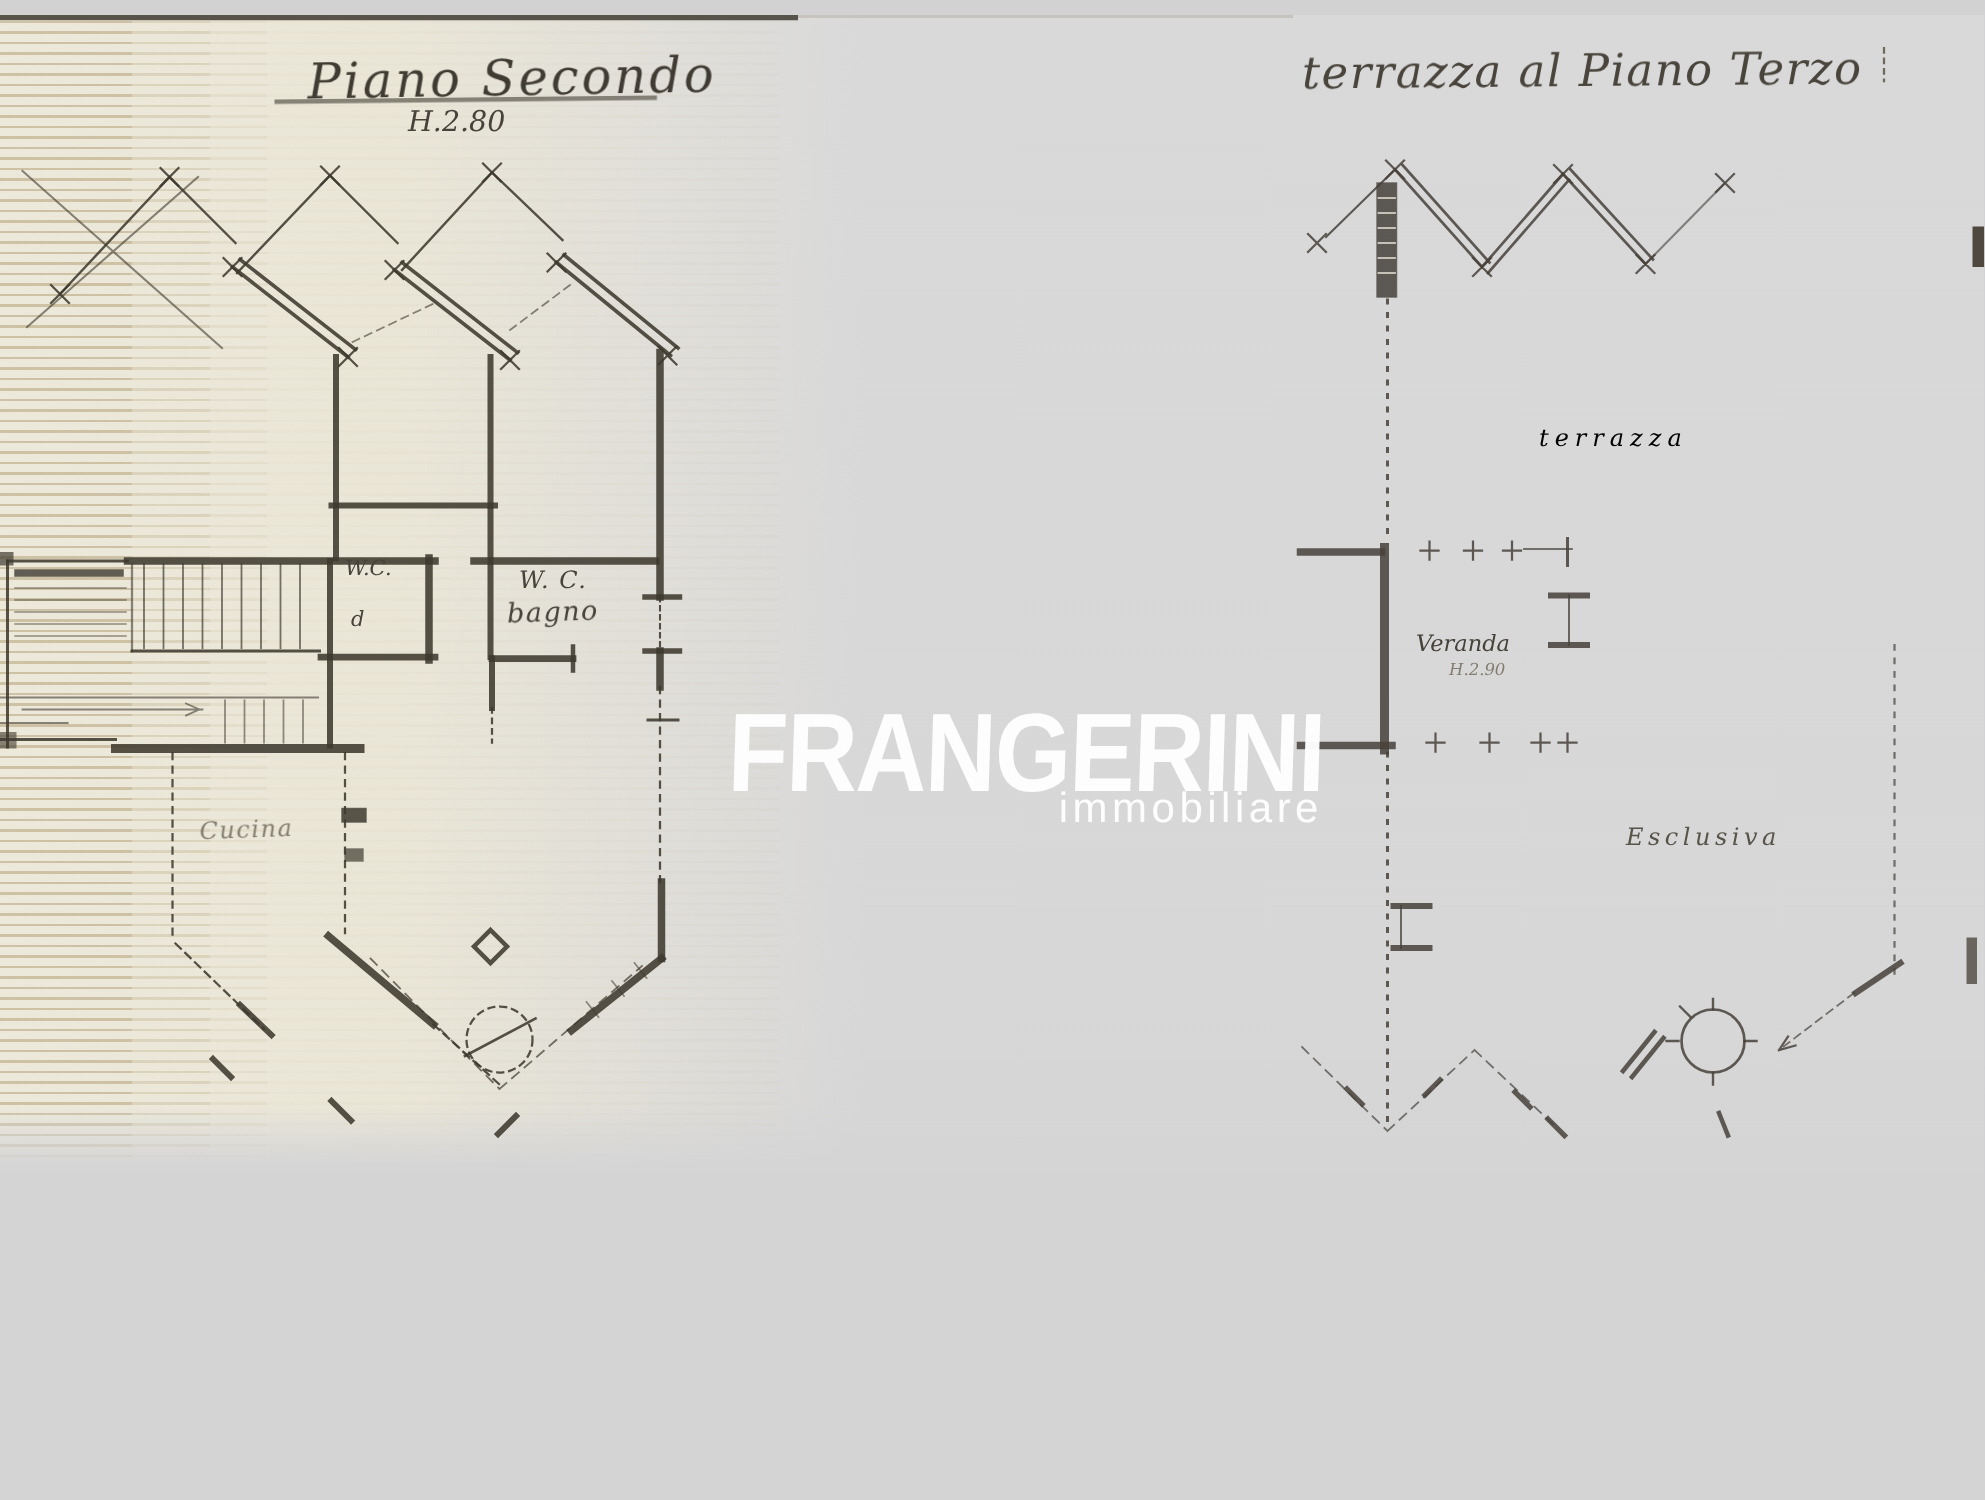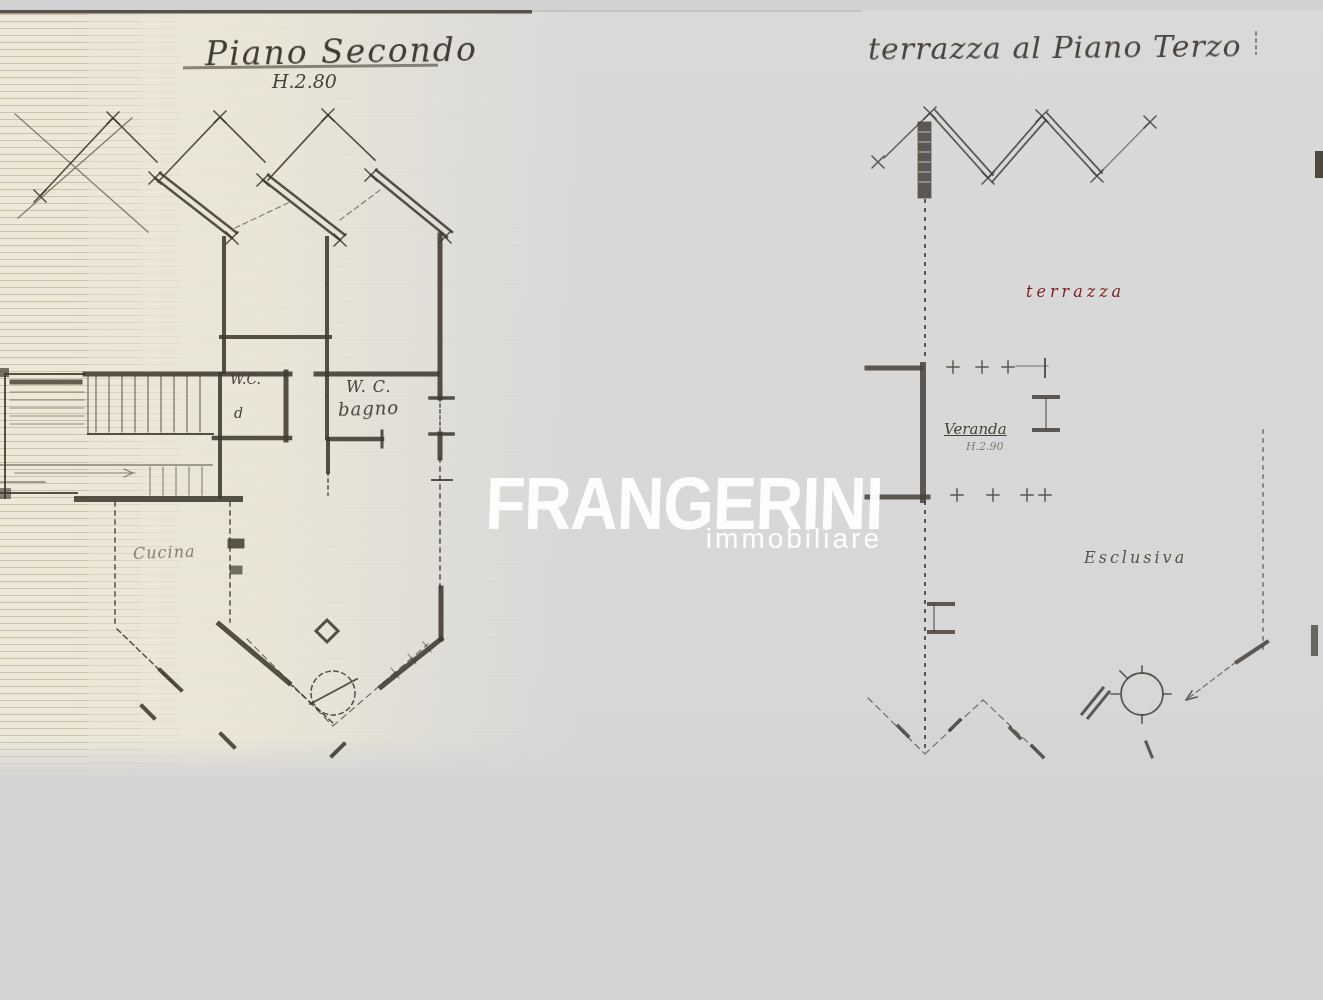--- a/index.html
+++ b/index.html
@@ -209,22 +209,22 @@
   <div class="hw title-r" style="left:868px;top:20px;">terrazza al Piano Terzo</div>
 
   <div class="hw small" style="left:230px;top:361px;">W.C.</div>
   <div class="hw small" style="left:234px;top:395px;">d</div>
 
   <div class="hw room" style="left:346px;top:367px;font-style:italic;">W. C.</div>
   <div class="hw room" style="left:338px;top:388px;font-size:18px;transform:rotate(-2deg);">bagno</div>
 
   <div class="hw room faint" style="left:133px;top:533px;transform:rotate(-2deg);">Cucina</div>
 
-  <div class="hw room" style="left:1026px;top:272px;letter-spacing:4px;color:#7f1d1d;">terrazza</div>
-  <div class="hw" style="left:944px;top:410px;font-size:15px;text-decoration:underline;">Veranda</div>
+  <div class="hw room" style="left:1026px;top:272px;letter-spacing:4px;color:#000000;">terrazza</div>
+  <div class="hw" style="left:944px;top:410px;font-size:15px;">Veranda</div>
   <div class="hw faint" style="left:966px;top:430px;font-size:11px;">H.2.90</div>
   <div class="hw room" style="left:1084px;top:538px;letter-spacing:3px;color:#59544a;text-align:right;">Esclusiva</div>
 
   <div class="watermark">
     <div class="brand">FRANGERINI</div>
     <div class="brand-sub">immobiliare</div>
   </div>
 
 </div>
 

